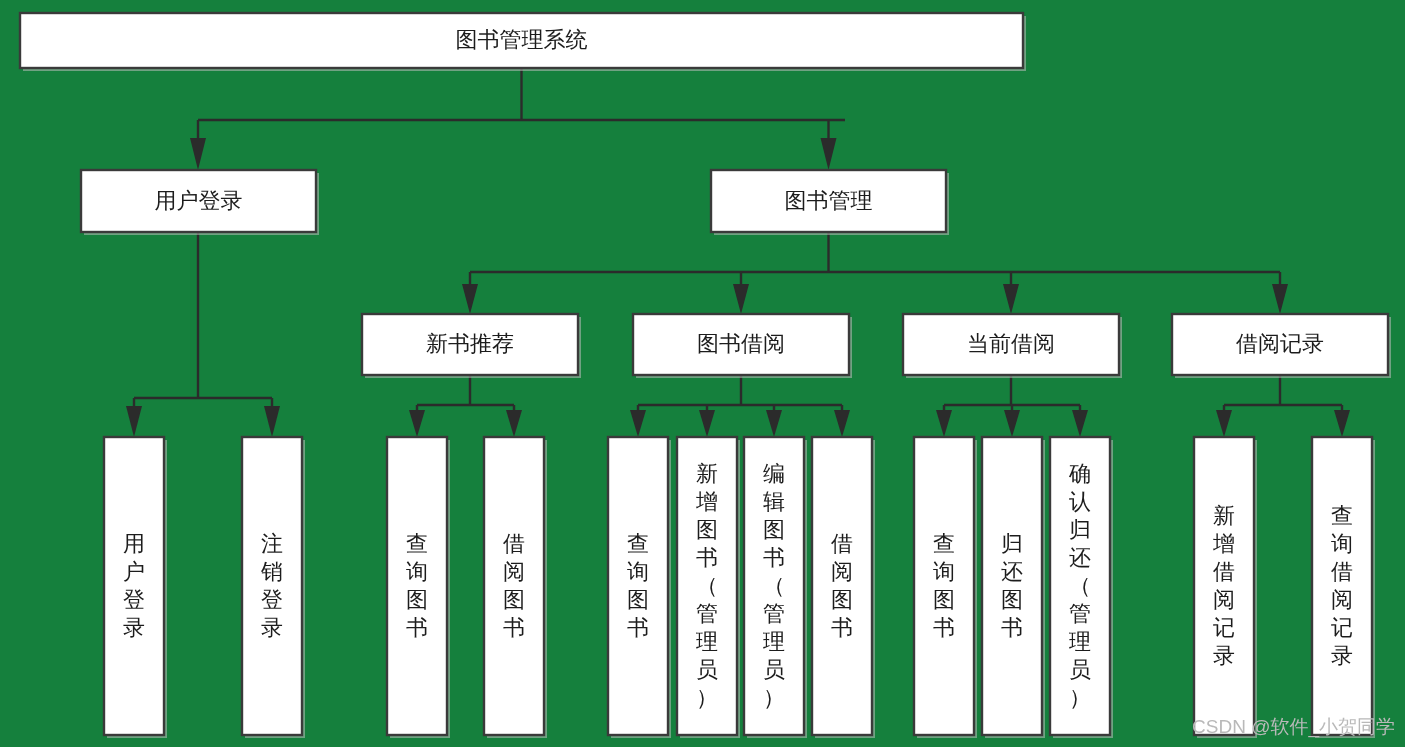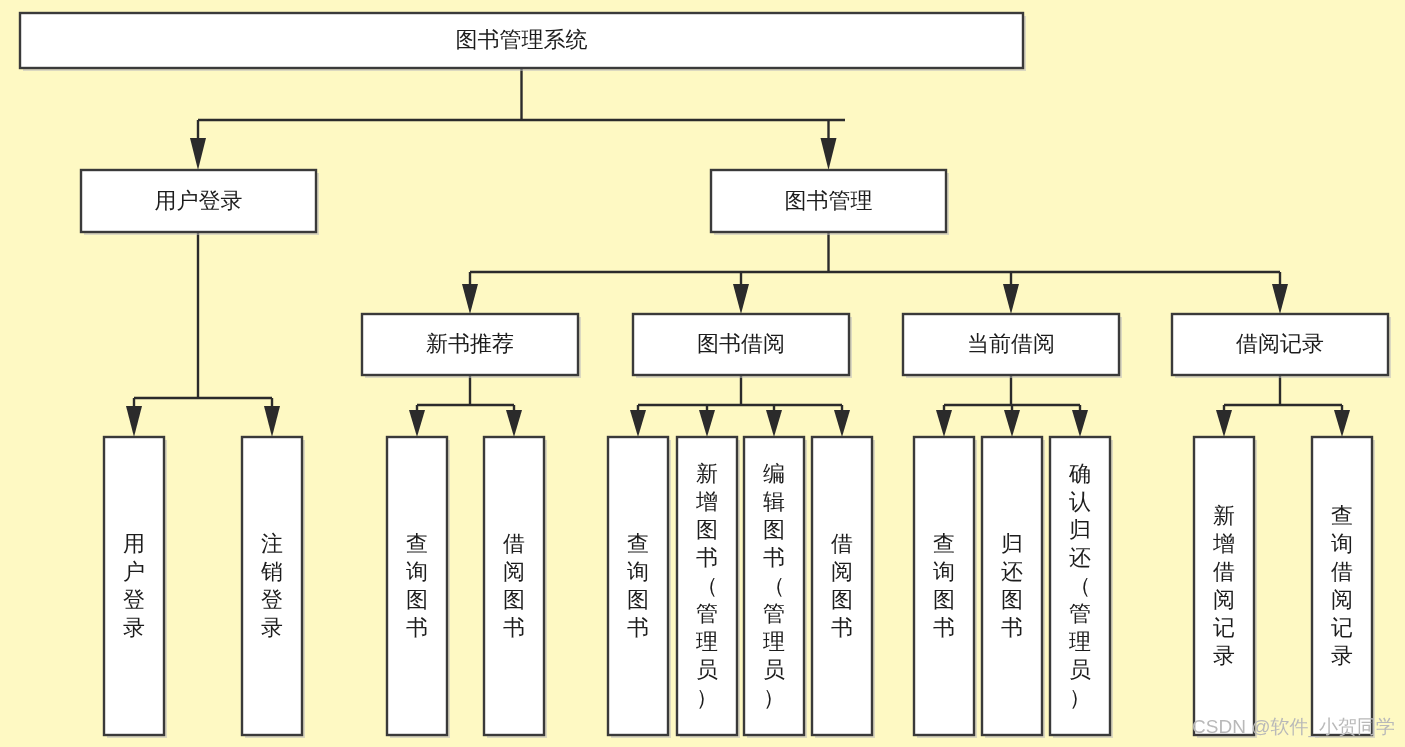--- a/index.html
+++ b/index.html
@@ -7,21 +7,21 @@
     padding: 0;
     background: #ffffff;
   }
   body {
     font-family: "Liberation Sans", "DejaVu Sans", sans-serif;
   }
   #diagram-root {
     position: relative;
     width: 1405px;
     height: 747px;
-    background: #fef9c3;
+    background: #15803d;
     overflow: hidden;
   }
   svg.diagram-canvas {
     position: absolute;
     left: 0;
     top: 0;
     width: 1405px;
     height: 747px;
   }
   .node-box {

